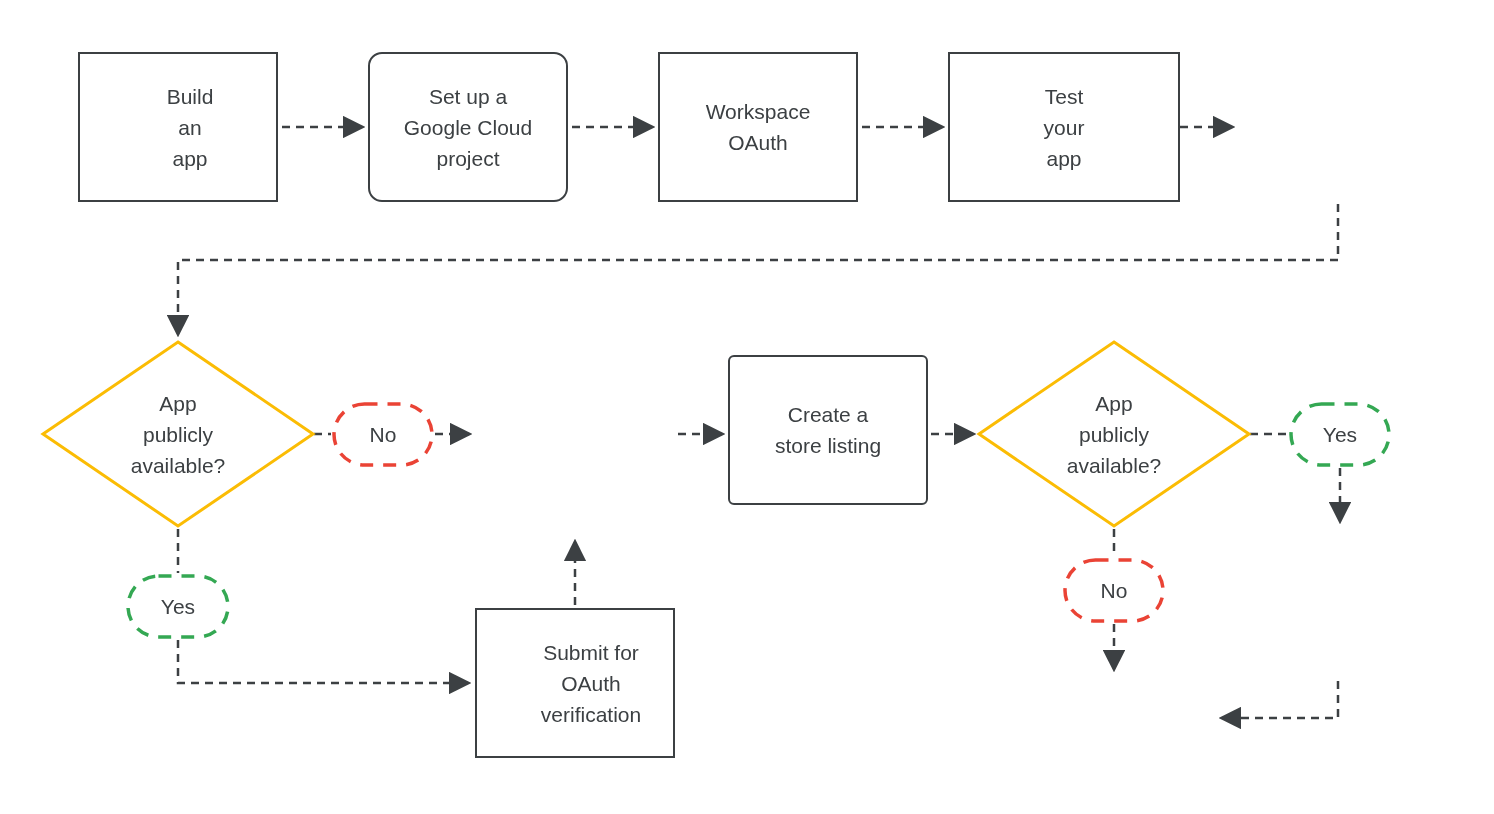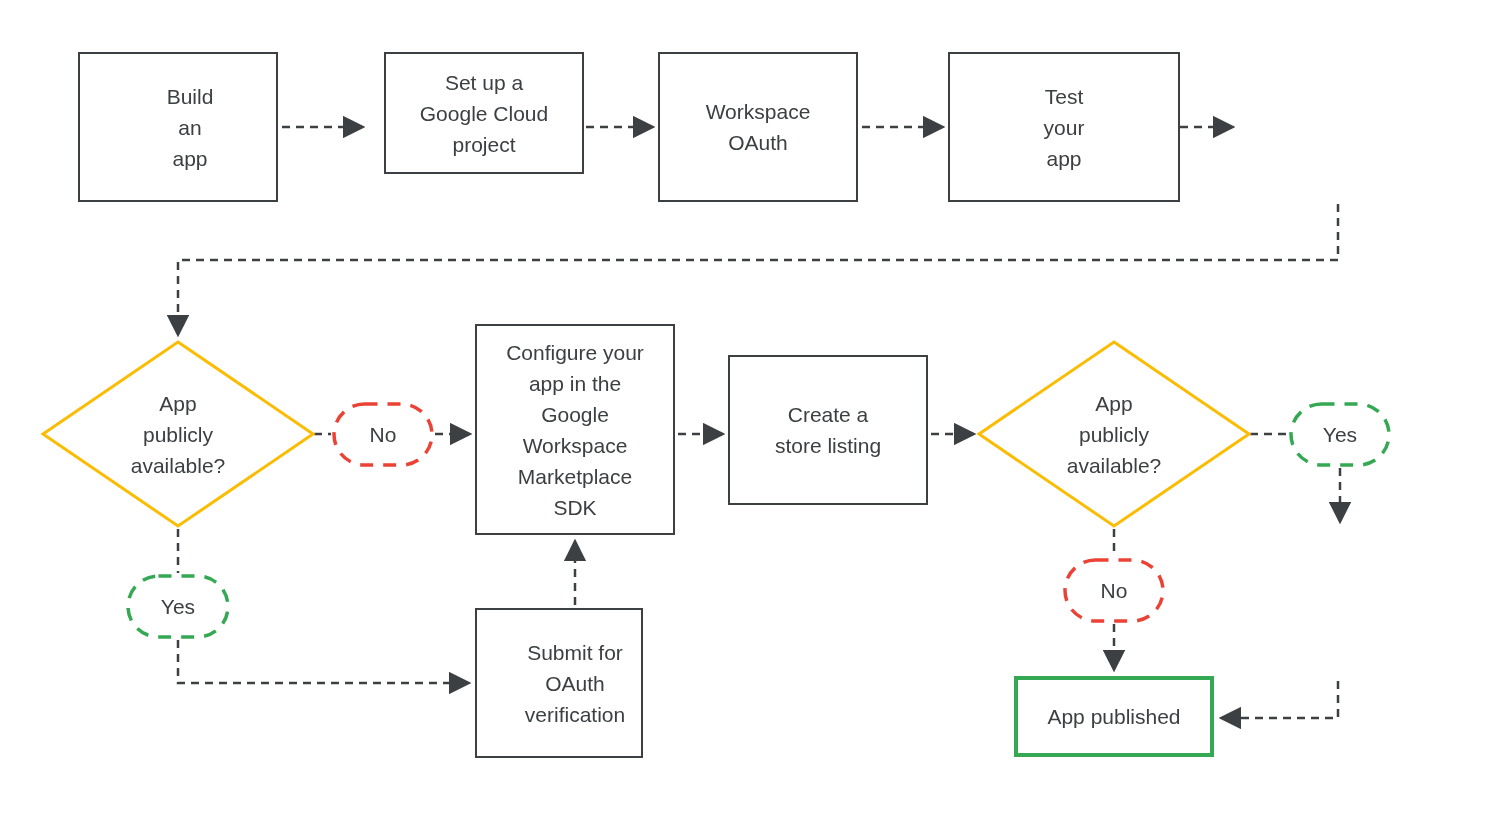--- a/index.html
+++ b/index.html
@@ -17,27 +17,27 @@
   .canvas{position:relative;width:1494px;height:814px;background:var(--bg);overflow:hidden;}
   .layer{position:absolute;left:0;top:0;z-index:0;}
   .node{position:absolute;z-index:1;display:flex;align-items:center;justify-content:center;
         text-align:center;background:#fff;border:2.5px solid var(--box-border);}
   .lbl{white-space:pre-line;font-size:21px;line-height:31px;color:var(--text);}
   .free-lbl{position:absolute;z-index:2;text-align:center;font-size:21px;line-height:31px;
             color:var(--text);white-space:pre-line;background:transparent;}
   .published{border:4px solid var(--published-border);}
   
   .n-build{left:78px;top:52px;width:200px;height:150px;padding-left:24px;}
-  .n-setup{left:384px;top:52px;width:200px;height:122px;}
+  .n-setup{left:368px;top:52px;width:200px;height:150px;border-radius:14px;}
   .n-oauth{left:658px;top:52px;width:200px;height:150px;}
   .n-test{left:948px;top:52px;width:232px;height:150px;}
   .n-website{left:1238px;top:52px;width:200px;height:150px;}
   .n-sdk{left:475px;top:324px;width:200px;height:211px;}
-  .n-store{left:728px;top:355px;width:200px;height:150px;}
-  .n-suboauth{left:475px;top:608px;width:168px;height:150px;padding-left:32px;}
+  .n-store{left:728px;top:355px;width:200px;height:150px;border-radius:6px;}
+  .n-suboauth{left:475px;top:608px;width:200px;height:150px;padding-left:32px;}
   .n-subreview{left:1238px;top:528px;width:200px;height:150px;}
   .n-published{left:1014px;top:676px;width:200px;height:81px;}
   .l-dec1{left:48px;top:388px;width:260px;height:93px;}
   .l-dec2{left:984px;top:388px;width:260px;height:93px;}
   .l-no1{left:333px;top:419px;width:100px;height:31px;}
   .l-yes1{left:128px;top:591px;width:100px;height:31px;}
   .l-yes2{left:1290px;top:419px;width:100px;height:31px;}
   .l-no2{left:1064px;top:575px;width:100px;height:31px;}
   
   path.conn{stroke:var(--line);stroke-width:2.5;fill:none;stroke-dasharray:8 6;}
@@ -106,39 +106,28 @@
   </div>
   <div class="node n-oauth">
     <span class="lbl">Workspace
 OAuth</span>
   </div>
   <div class="node n-test">
     <span class="lbl">Test
 your
 app</span>
   </div>
-  <div class="node n-sdk">
-    <span class="lbl">Configure your
-app in the
-Google
-Workspace
-Marketplace
-SDK</span>
-  </div>
   <div class="node n-store">
     <span class="lbl">Create a
 store listing</span>
   </div>
   <div class="node n-suboauth">
     <span class="lbl">Submit for
 OAuth
 verification</span>
-  </div>
-  <div class="node n-published published">
-    <span class="lbl">App published</span>
   </div>
 
   <div class="free-lbl l-dec1">App
 publicly
 available?</div>
   <div class="free-lbl l-dec2">App
 publicly
 available?</div>
   <div class="free-lbl l-no1">No</div>
   <div class="free-lbl l-yes1">Yes</div>

